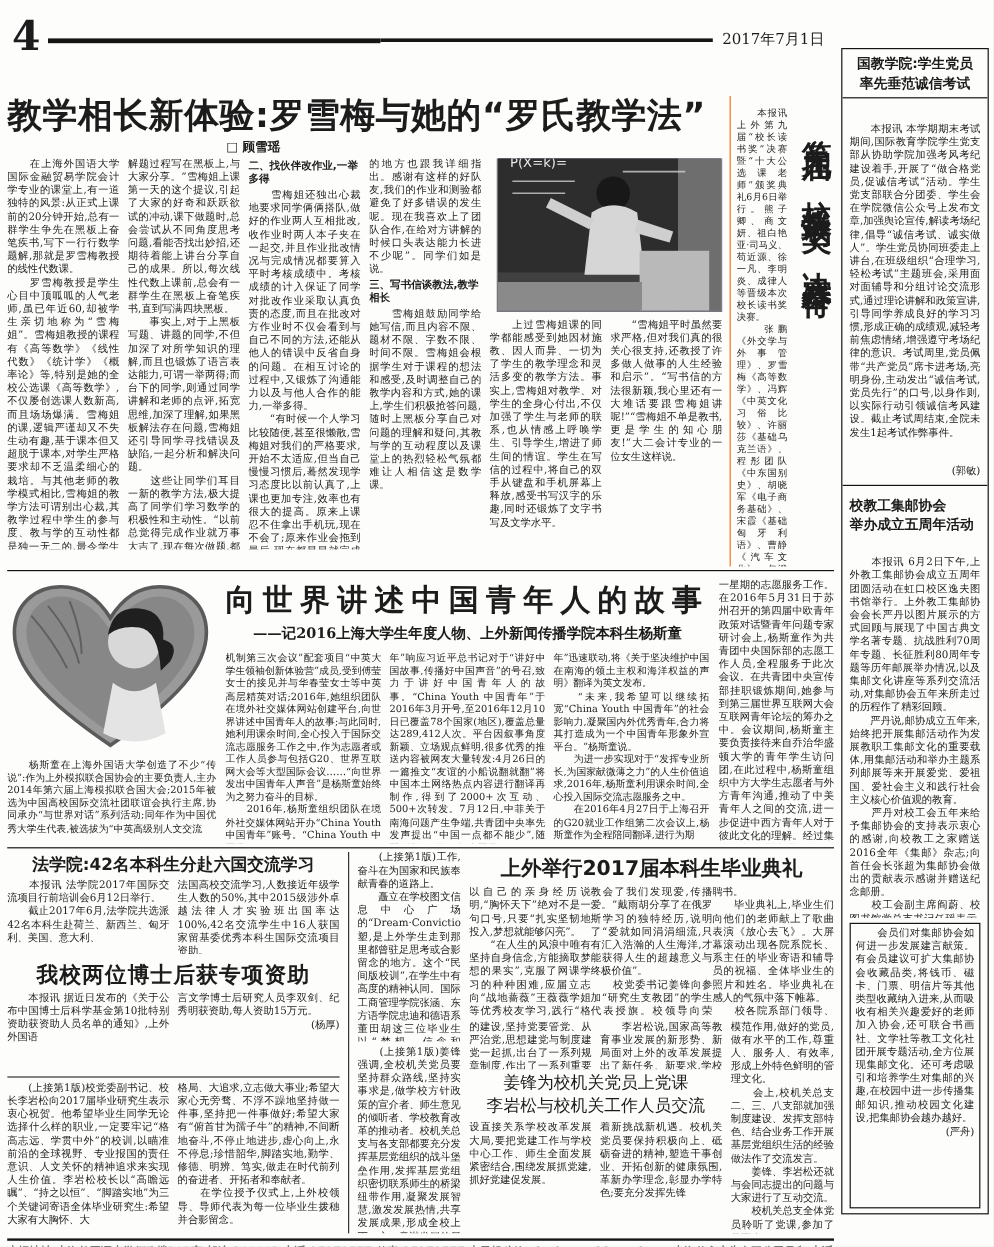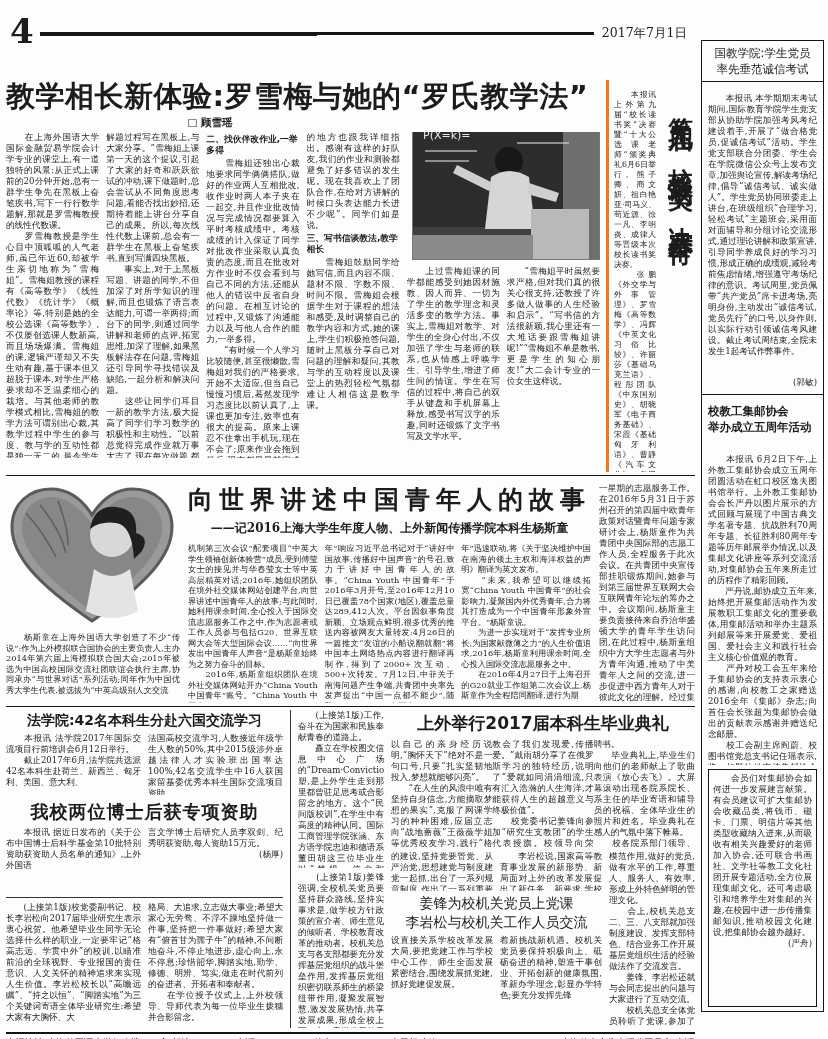--- a/index.html
+++ b/index.html
@@ -21,21 +21,21 @@
   .paper-name { font-size:20px; font-weight:bold; font-style:italic; letter-spacing:3px; font-family:"DejaVu Serif",serif; }
   .pinyin-bar { background:#c3c3c1; color:#2a2a2a; font-family:"DejaVu Sans",sans-serif; font-size:7.5px; letter-spacing:1px; padding:1.5px 0; margin-top:1px; font-weight:bold; }
   .mh-date { font-size:12.5px; margin-top:19px; padding:0 8px; white-space:nowrap; }
   
   .bt { font-size:8.6px; line-height:11px; text-align:justify; white-space:pre-line; overflow:hidden; }
   .subhead { font-weight:bold; font-family:"DejaVu Sans",sans-serif; margin:2px 0; font-size:8.8px; line-height:11px; }
   .sign { text-align:right; font-size:8.6px; }
   .hrule { border:none; border-top:1.8px solid #151515; margin:3px 0; }
   
   .row-a { display:flex; height:392px; }
-  .article1 { flex:1; min-width:0; border-right:3px solid #f97316; padding-right:6px; }
+  .article1 { flex:1; min-width:0; border-right:1px solid #f97316; padding-right:6px; }
   .a1-headline { font-family:"DejaVu Sans",sans-serif; font-weight:900; font-size:29px; letter-spacing:0.5px; line-height:1.15; white-space:nowrap; overflow:hidden; }
   .a1-byline { font-size:10.5px; text-align:center; margin:3px 186px 2px 0; font-weight:bold; }
   .a1-body { position:relative; display:flex; gap:7px; height:326px; overflow:hidden; margin-top:2px; }
   .a1col { flex:1; min-width:0; overflow:hidden; }
   .a1col.under-photo { padding-top:134px; }
   .a1-photo { position:absolute; top:-16px; right:0; width:188px; height:144px; border:1px solid #777; background:#c4b5fd; overflow:hidden; }
   
   .strip { width:86px; display:flex; padding-left:5px; }
   .strip-lead { width:42px; overflow:hidden; font-size:7.8px; line-height:10px; text-align:justify; white-space:pre-line; }
   .strip-vhead { flex:1; writing-mode:vertical-rl; text-orientation:upright; font-family:"DejaVu Serif",serif; font-weight:bold; font-size:25px; letter-spacing:5px; margin:18px auto 0; line-height:1.2; }
@@ -70,21 +70,21 @@
   .a8-head { font-family:"DejaVu Sans",sans-serif; font-weight:900; font-size:17px; text-align:center; white-space:nowrap; overflow:hidden; margin:2px 0 4px; }
   .a8-cols { display:flex; gap:0; height:108px; overflow:hidden; }
   .a9 { flex:1; display:flex; gap:7px; margin-top:4px; overflow:hidden; }
   .a9-center { flex:1; min-width:0; display:flex; flex-direction:column; }
   .a9-top { display:flex; gap:7px; height:40px; overflow:hidden; }
   .a9-head { font-family:"DejaVu Sans",sans-serif; font-weight:400; font-size:14px; line-height:1.35; text-align:center; white-space:nowrap; overflow:hidden; margin:3px 0; }
   .a9-bot { flex:1; display:flex; gap:7px; overflow:hidden; }
   .a9-col4 { width:86px; overflow:hidden; }
   
   .right-col { width:123px; margin-top:34px; border:1.4px solid #151515; height:972px; overflow:hidden; display:flex; flex-direction:column; padding:0 6px 4px; background:#fdfdfb; }
-  .rc-head1 { font-family:"DejaVu Sans",sans-serif; font-weight:normal; font-size:11.5px; line-height:1.4; text-align:center; padding:4px 0; border-bottom:1.2px solid #151515; margin:0 -6px 11px; }
+  .rc-head1 { font-family:"DejaVu Sans",sans-serif; font-weight:bold; font-size:11.5px; line-height:1.4; text-align:center; padding:4px 0; border-bottom:1.2px solid #151515; margin:0 -6px 21px; }
   .rc-body1 { height:284px; }
   .rc-div { border-top:1.2px solid #151515; margin:5px -6px; }
   .rc-head2 { font-family:"DejaVu Sans",sans-serif; font-weight:bold; font-size:11.5px; line-height:1.4; text-align:left; margin:3px 0 19px; }
   .rc-body2 { flex:1; overflow:hidden; }
   .rc-box { border:1.2px solid #151515; padding:3px 4px; height:238px; overflow:hidden; margin-top:4px; }
   
   .footer { border-top:2.5px solid #151515; margin-top:4px; padding:3px 0 2px; font-size:9.3px; font-weight:bold; text-align:center; white-space:nowrap; overflow:hidden; font-family:"DejaVu Sans",sans-serif; }
 </style>
 </head>
 <body>

